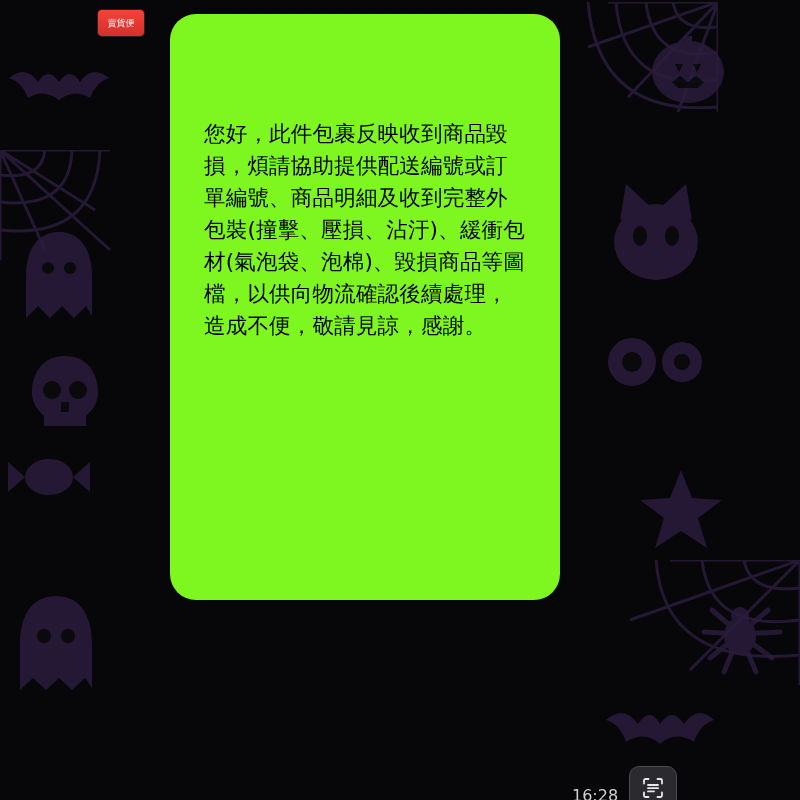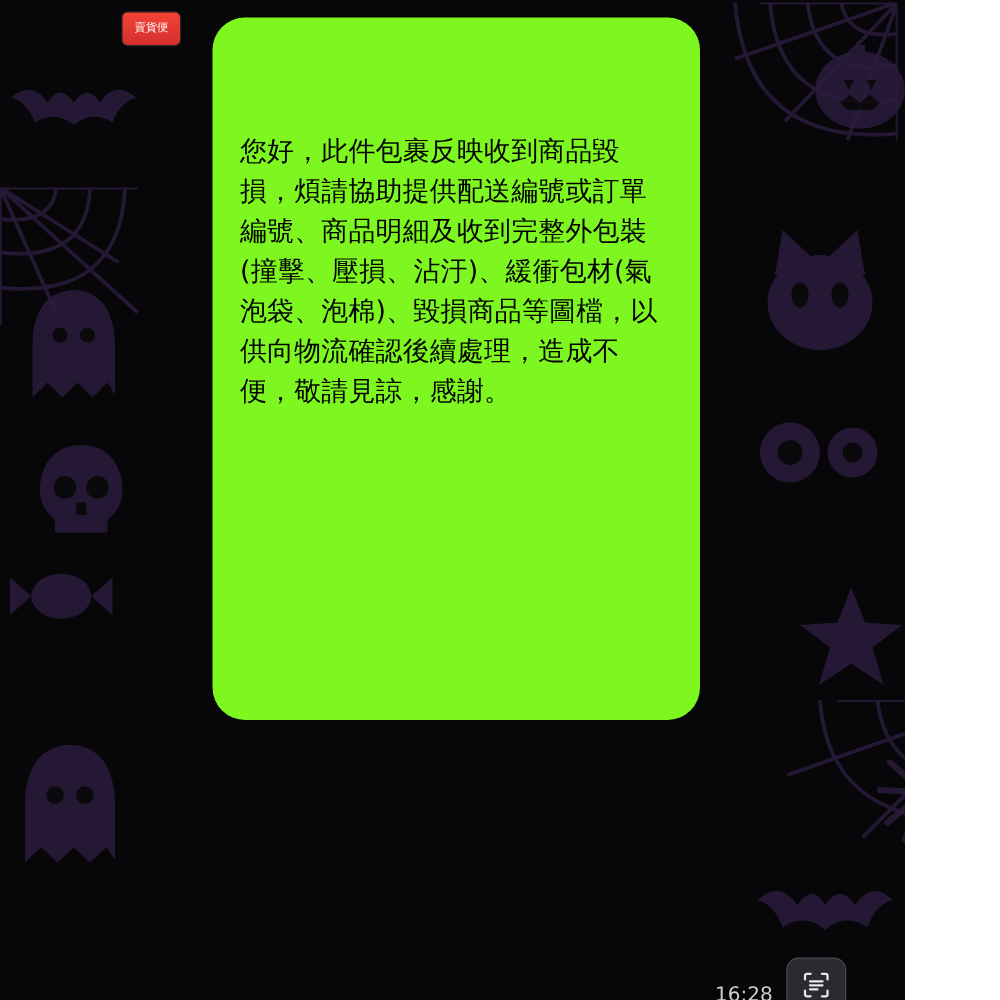--- a/index.html
+++ b/index.html
@@ -20,21 +20,21 @@
     height: 800px;
     background: #ffffff;
     overflow: hidden;
   }
 
   
   #chat-bg {
     position: absolute;
     left: 0;
     top: 0;
-    width: 724px;
+    width: 800px;
     height: 800px;
     background-color: #070608;
     overflow: hidden;
   }
 
   
   .pattern-layer {
     position: absolute;
     inset: 0;
     overflow: hidden;
@@ -77,21 +77,21 @@
     padding: 24px 18px 20px 18px;
     box-sizing: border-box;
     font-family: "DejaVu Sans", "Liberation Sans", sans-serif;
     font-size: 21.5px;
     line-height: 32px;
     letter-spacing: 0.2px;
     white-space: pre-wrap;
     word-break: break-all;
   }
   #bubble .para {
-    margin: 4px;
+    margin: 16px;
   }
   #bubble .gap {
     height: 30px;
   }
 
   
   #timestamp {
     position: absolute;
     left: 572px;
     top: 786px;

